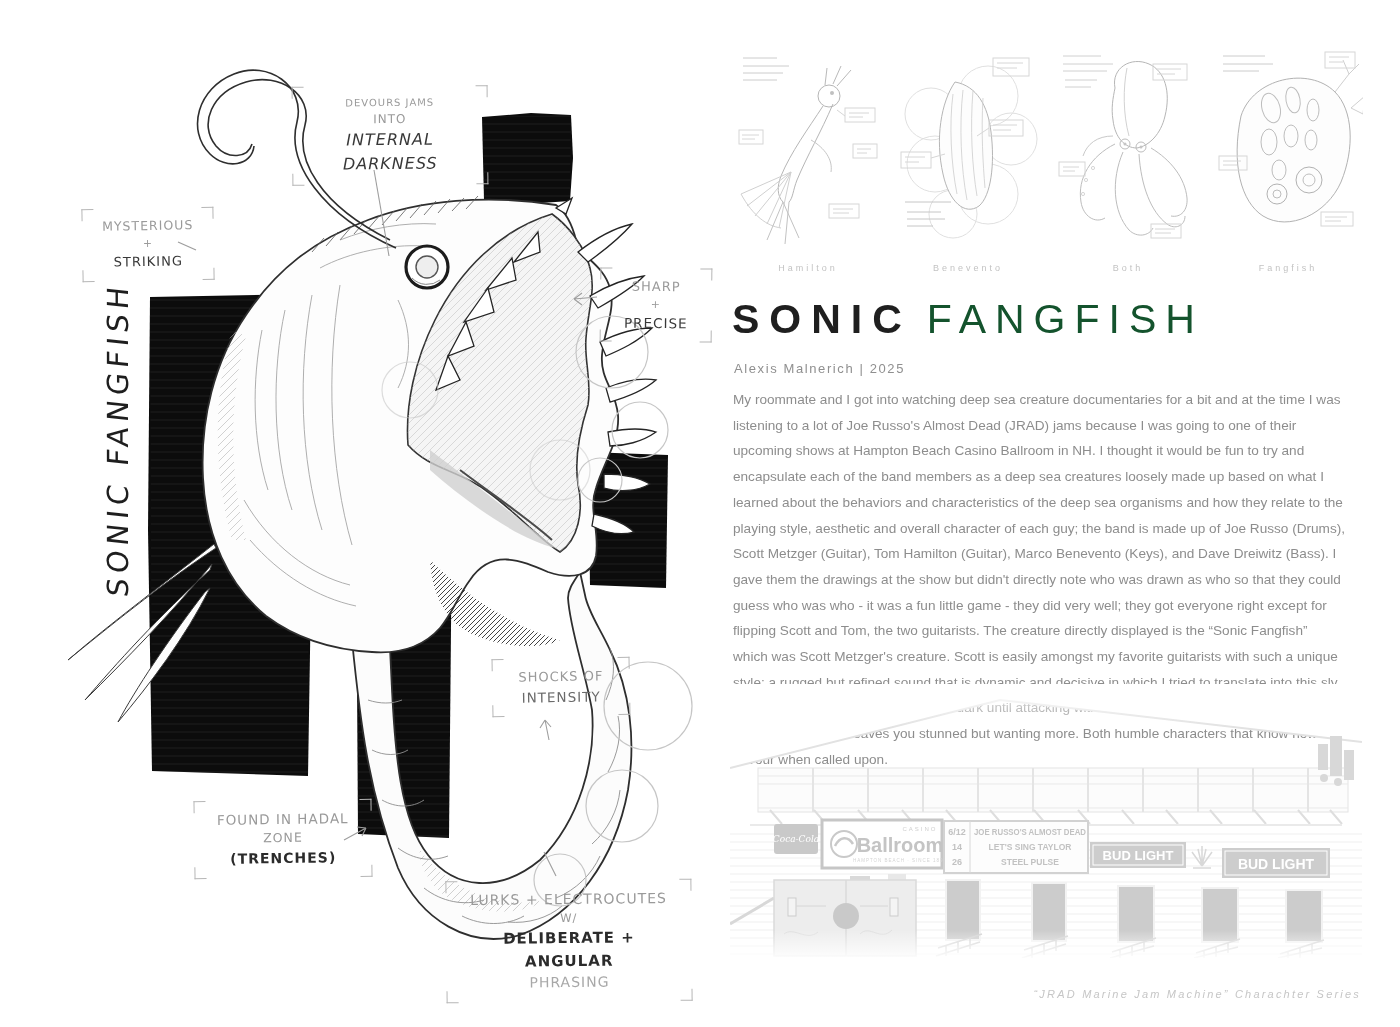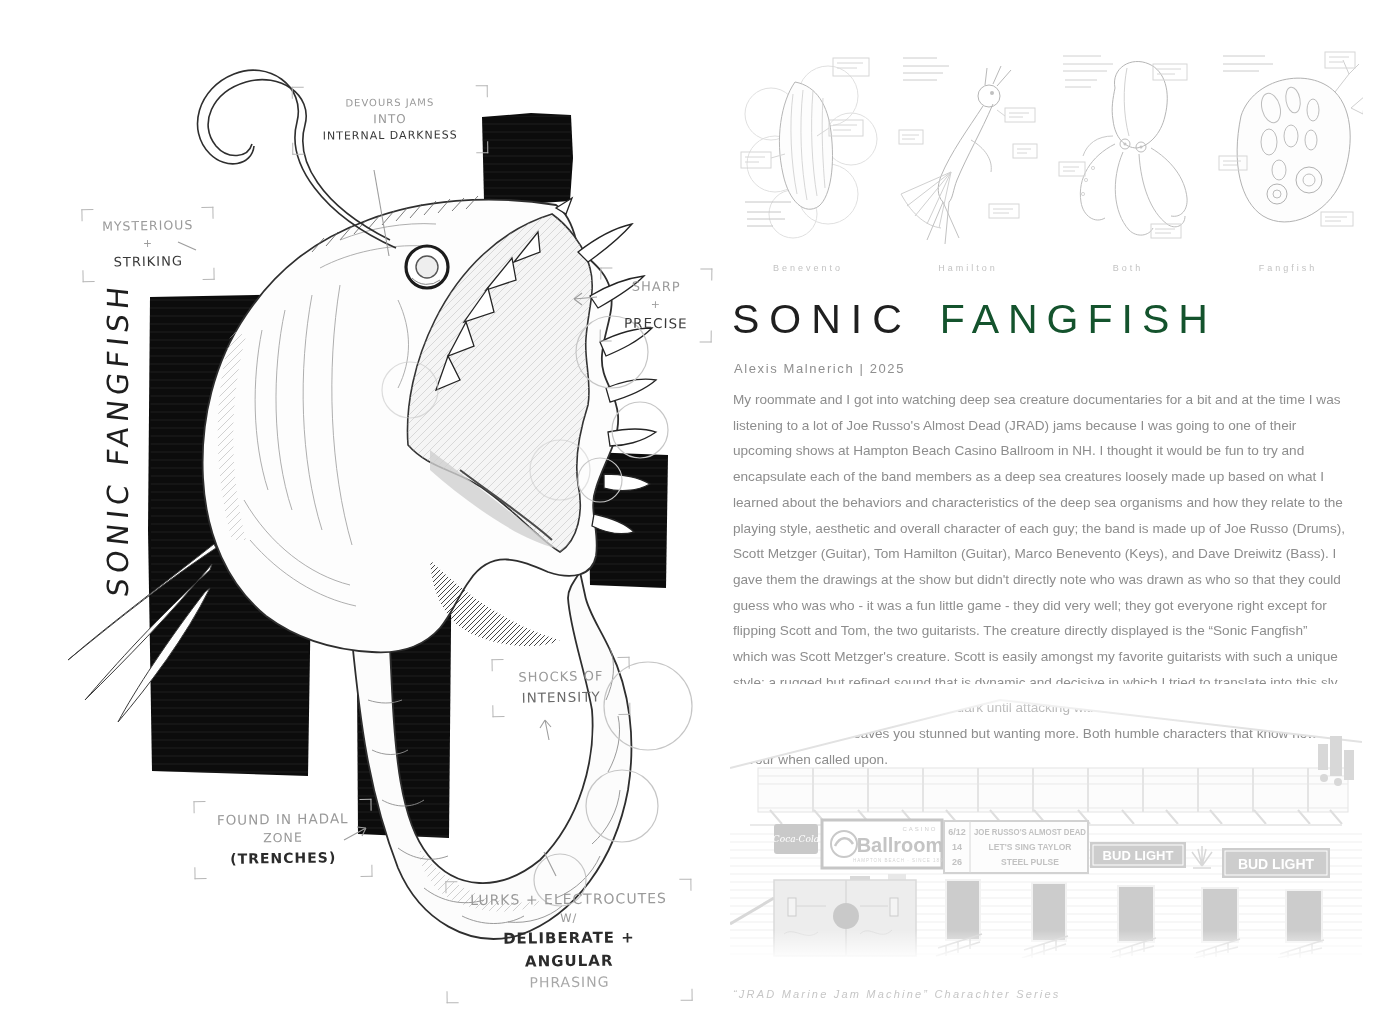--- a/index.html
+++ b/index.html
@@ -29,33 +29,33 @@
   
   #thumbs{position:absolute;left:733px;top:44px;display:flex;gap:10px;}
   .thumb{width:150px;}
   .thumb svg{display:block;}
   .tlabel{margin-top:4px;text-align:center;font-size:9px;letter-spacing:3px;
           color:#c3c3c3;}
 
   
   #title{position:absolute;left:732px;top:296px;font-size:41px;color:#1f1f1f;
          white-space:nowrap;}
-  #title .t-bold{font-weight:400;letter-spacing:10px;margin-right:28px;}
+  #title .t-bold{font-weight:700;letter-spacing:10px;margin-right:15px;}
   #title .t-light{font-weight:400;letter-spacing:9px;color:#14532d;}
   #byline{position:absolute;left:734px;top:353px;font-size:13px;
           letter-spacing:1.6px;color:#8f8f8f;margin-top:8px;}
   #description{position:absolute;left:733px;top:387px;width:613px;
           font-size:13.6px;line-height:25.7px;color:#8d8d8d;}
 
   
   #photo{position:absolute;left:730px;top:684px;width:632px;height:274px;}
   #photo svg{display:block;}
 
   #footer-caption{position:absolute;left:733px;top:988px;width:628px;
-          font-style:italic;font-size:11px;
+          text-align:right;font-style:italic;font-size:11px;
           letter-spacing:2.2px;color:#c6c6c6;}
 </style>
 </head>
 <body>
 
 <div id="page">
 
   <svg id="creature-svg" width="700" height="1027" viewBox="0 0 700 1027">
     <defs>
       <pattern id="hatchH" width="6" height="8" patternUnits="userSpaceOnUse">
@@ -216,21 +216,21 @@
 
   <div id="vertical-label">SONIC FANGFISH</div>
 
   <div class="callout" style="left:292px;top:86px;width:170px;transform:rotate(-0.5deg);">
     <span class="corner c-tl"></span>
       <span class="corner c-tr"></span>
     <span class="corner c-bl"></span>
       <span class="corner c-br"></span>
     <span class="ln" style="font-size:10px;">DEVOURS JAMS</span>
     <span class="ln" style="font-size:12px;">INTO</span>
-    <span class="ln dark" style="font-size:11px;">INTERNAL DARKNESS</span>
+    <span class="ln dark" style="font-size:16px;font-style:italic;">INTERNAL DARKNESS</span>
   </div>
 
   <div class="callout" style="left:82px;top:208px;width:106px;transform:rotate(-1deg);font-size:12.5px;">
     <span class="corner c-tl"></span>
       <span class="corner c-tr"></span>
     <span class="corner c-bl"></span>
       <span class="corner c-br"></span>
     <span class="ln">MYSTERIOUS</span>
     <span class="ln" style="font-size:11px;">+</span>
     <span class="ln dark" style="font-size:13px;">STRIKING</span>
@@ -270,57 +270,20 @@
       <span class="corner c-tr"></span>
     <span class="corner c-bl"></span>
       <span class="corner c-br"></span>
     <span class="ln">LURKS + ELECTROCUTES</span>
     <span class="ln" style="font-size:11.5px;">W/</span>
     <span class="ln vdark" style="font-size:15px;">DELIBERATE + ANGULAR</span>
     <span class="ln" style="font-size:14px;color:#a8a8a8;">PHRASING</span>
   </div>
 
   <div id="thumbs">
-
-    <div class="thumb">
-      <svg width="150" height="215" viewBox="0 0 150 215" fill="none" stroke="#bfbfbf" stroke-width="1">
-        <g stroke="#dadada" opacity="0.85">
-          <circle cx="38" cy="70" r="26"></circle>
-            <circle cx="95" cy="52" r="30"></circle>
-          <circle cx="118" cy="95" r="26"></circle>
-            <circle cx="42" cy="120" r="28"></circle>
-          <circle cx="95" cy="150" r="30"></circle>
-            <circle cx="60" cy="170" r="24"></circle>
-        </g>
-        <path d="M62 38 C 48 58, 42 95, 50 130 C 56 158, 72 172, 86 162 C 98 152, 102 120, 98 88 C 95 62, 84 42, 62 38 Z" stroke="#b6b6b6" fill="#fdfdfd"></path>
-        <g stroke="#cdcdcd" stroke-width="0.8">
-          <path d="M60 50 C 56 80, 58 120, 64 150"></path>
-          <path d="M70 46 C 66 82, 68 124, 74 156"></path>
-          <path d="M80 46 C 77 84, 79 122, 84 152"></path>
-          <path d="M90 54 C 88 88, 90 120, 92 144"></path>
-        </g>
-        <g stroke="#d6d6d6">
-          <rect x="8" y="108" width="30" height="16"></rect>
-            <path d="M12 113 H32 M12 118 H26"></path>
-            <path d="M38 114 L52 110"></path>
-          <rect x="96" y="76" width="34" height="16"></rect>
-            <path d="M100 81 H124 M100 86 H118"></path>
-            <path d="M96 84 L84 92"></path>
-          <rect x="100" y="14" width="36" height="18"></rect>
-            <path d="M104 19 H130 M104 24 H124"></path>
-        </g>
-        <g stroke="#c6c6c6">
-          <path d="M12 158 H58"></path>
-            <path d="M14 168 H48"></path>
-            <path d="M14 175 H52"></path>
-            <path d="M14 182 H40"></path>
-        </g>
-      </svg>
-      <div class="tlabel">Benevento</div>
-    </div>
 
     <div class="thumb">
       <svg width="150" height="215" viewBox="0 0 150 215" fill="none" stroke="#bfbfbf" stroke-width="1">
         <g stroke="#cccccc">
             <path d="M10 14 H44"></path>
             <path d="M10 22 H56"></path>
             <path d="M10 29 H50"></path>
             <path d="M10 36 H44"></path>
           </g>
         <circle cx="96" cy="52" r="11" stroke="#b6b6b6"></circle>
@@ -344,20 +307,57 @@
           <rect x="112" y="64" width="30" height="14"></rect>
             <path d="M116 69 H136 M116 73 H130"></path>
             <path d="M112 72 L104 66"></path>
           <rect x="96" y="160" width="30" height="14"></rect>
             <path d="M100 165 H120 M100 169 H116"></path>
           <rect x="120" y="100" width="24" height="14"></rect>
             <path d="M124 105 H138 M124 109 H134"></path>
         </g>
       </svg>
       <div class="tlabel">Hamilton</div>
+    </div>
+
+    <div class="thumb">
+      <svg width="150" height="215" viewBox="0 0 150 215" fill="none" stroke="#bfbfbf" stroke-width="1">
+        <g stroke="#dadada" opacity="0.85">
+          <circle cx="38" cy="70" r="26"></circle>
+            <circle cx="95" cy="52" r="30"></circle>
+          <circle cx="118" cy="95" r="26"></circle>
+            <circle cx="42" cy="120" r="28"></circle>
+          <circle cx="95" cy="150" r="30"></circle>
+            <circle cx="60" cy="170" r="24"></circle>
+        </g>
+        <path d="M62 38 C 48 58, 42 95, 50 130 C 56 158, 72 172, 86 162 C 98 152, 102 120, 98 88 C 95 62, 84 42, 62 38 Z" stroke="#b6b6b6" fill="#fdfdfd"></path>
+        <g stroke="#cdcdcd" stroke-width="0.8">
+          <path d="M60 50 C 56 80, 58 120, 64 150"></path>
+          <path d="M70 46 C 66 82, 68 124, 74 156"></path>
+          <path d="M80 46 C 77 84, 79 122, 84 152"></path>
+          <path d="M90 54 C 88 88, 90 120, 92 144"></path>
+        </g>
+        <g stroke="#d6d6d6">
+          <rect x="8" y="108" width="30" height="16"></rect>
+            <path d="M12 113 H32 M12 118 H26"></path>
+            <path d="M38 114 L52 110"></path>
+          <rect x="96" y="76" width="34" height="16"></rect>
+            <path d="M100 81 H124 M100 86 H118"></path>
+            <path d="M96 84 L84 92"></path>
+          <rect x="100" y="14" width="36" height="18"></rect>
+            <path d="M104 19 H130 M104 24 H124"></path>
+        </g>
+        <g stroke="#c6c6c6">
+          <path d="M12 158 H58"></path>
+            <path d="M14 168 H48"></path>
+            <path d="M14 175 H52"></path>
+            <path d="M14 182 H40"></path>
+        </g>
+      </svg>
+      <div class="tlabel">Benevento</div>
     </div>
 
     <div class="thumb">
       <svg width="150" height="215" viewBox="0 0 150 215" fill="none" stroke="#bdbdbd" stroke-width="1">
         <g stroke="#d0d0d0">
             <path d="M10 12 H48"></path>
             <path d="M10 20 H60"></path>
             <path d="M10 27 H54"></path>
             <path d="M12 36 H44"></path>
             <path d="M12 43 H38"></path>

